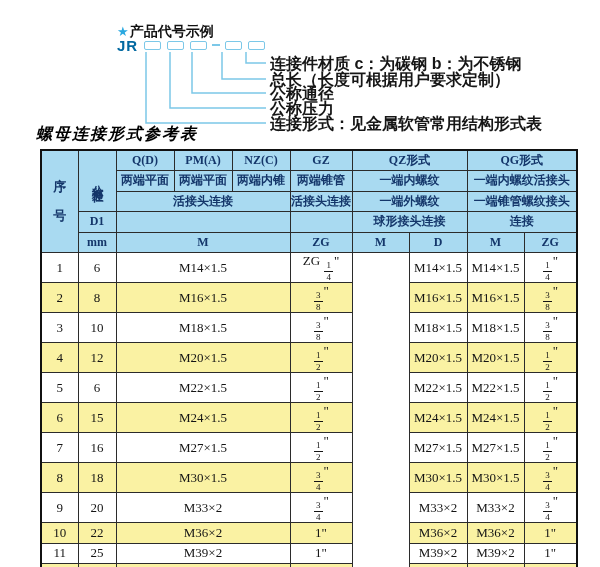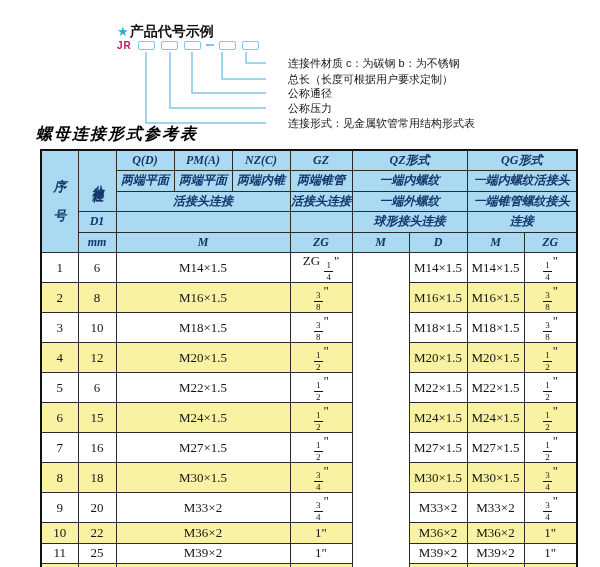--- a/index.html
+++ b/index.html
@@ -15,40 +15,40 @@
   html,body{width:600px;height:567px;background:#ffffff;overflow:hidden;
     font-family:"Liberation Sans","DejaVu Sans",sans-serif;}
   #stage{position:relative;width:600px;height:430px;background:#fff;}
 
   
   #diagram{position:absolute;left:0;top:0;width:600px;height:150px;}
   #diagram svg{position:absolute;left:0;top:0;pointer-events:none;}
   .diagram-heading{position:absolute;left:117px;top:23px;font-size:14px;font-weight:bold;color:#111;}
   .diagram-heading .star{color:var(--star-blue);font-size:13px;margin-right:1px;font-weight:normal;}
   .code-line{position:absolute;left:117px;top:38px;display:flex;align-items:center;height:14px;}
-  .code-prefix{font-size:10px;font-weight:bold;color:#be185d;letter-spacing:1px;}
+  .code-prefix{font-size:15px;font-weight:bold;color:#0369a1;letter-spacing:1px;}
   .code-box{display:inline-block;width:17px;height:9px;border:1.5px solid var(--line-blue);
     border-radius:2px;margin-left:6px;background:#fff;}
   .code-dash{display:inline-block;width:8px;height:2px;background:var(--line-blue);margin-left:5px;}
   .code-box.after-dash{margin-left:5px;}
-  .diagram-label{position:absolute;left:270px;height:15px;font-size:11px;font-weight:400;
-    color:#161616;white-space:nowrap;line-height:15px;margin-left:18px;}
+  .diagram-label{position:absolute;left:270px;height:15px;font-size:16px;font-weight:700;
+    color:#161616;white-space:nowrap;line-height:15px;}
 
   
   .table-title{position:absolute;left:36px;top:124px;font-size:16px;font-weight:bold;color:#000;
     font-family:"Liberation Serif","DejaVu Serif",serif;letter-spacing:2px;font-style:italic;}
 
   
   #ref-table{position:absolute;left:40px;top:149px;width:536px;border-collapse:collapse;
     table-layout:fixed;border:2px solid #111;
     font-family:"Liberation Serif","DejaVu Serif",serif;}
   #ref-table th,#ref-table td{border:1px solid var(--border-dark);text-align:center;
     vertical-align:middle;padding:0;overflow:hidden;}
   #ref-table th{background:var(--header-blue);color:var(--header-text);font-weight:bold;
-    font-size:12px;height:20.5px;white-space:nowrap;font-style:italic;}
+    font-size:12px;height:20.5px;white-space:nowrap;}
   #ref-table td{font-size:13px;color:var(--cell-text);height:20.6px;background:#fff;white-space:nowrap;}
   #ref-table tbody tr:nth-child(even) td{background:var(--row-yellow);}
   #ref-table td.spacer{background:#fff !important;}
   .vt{writing-mode:vertical-rl;text-orientation:upright;display:inline-block;line-height:1;}
   .vt-seq{letter-spacing:2.4em;font-size:13px;}
   .vt-dn{letter-spacing:0.18em;font-size:11.5px;}
   .frac{display:inline-flex;flex-direction:column;font-size:9px;line-height:1;
     vertical-align:-3px;text-align:center;margin:0 1px;}
   .frac .fn{border-bottom:1px solid currentColor;padding:0 2px 1px;}
   .frac .fd{padding-top:1px;}

